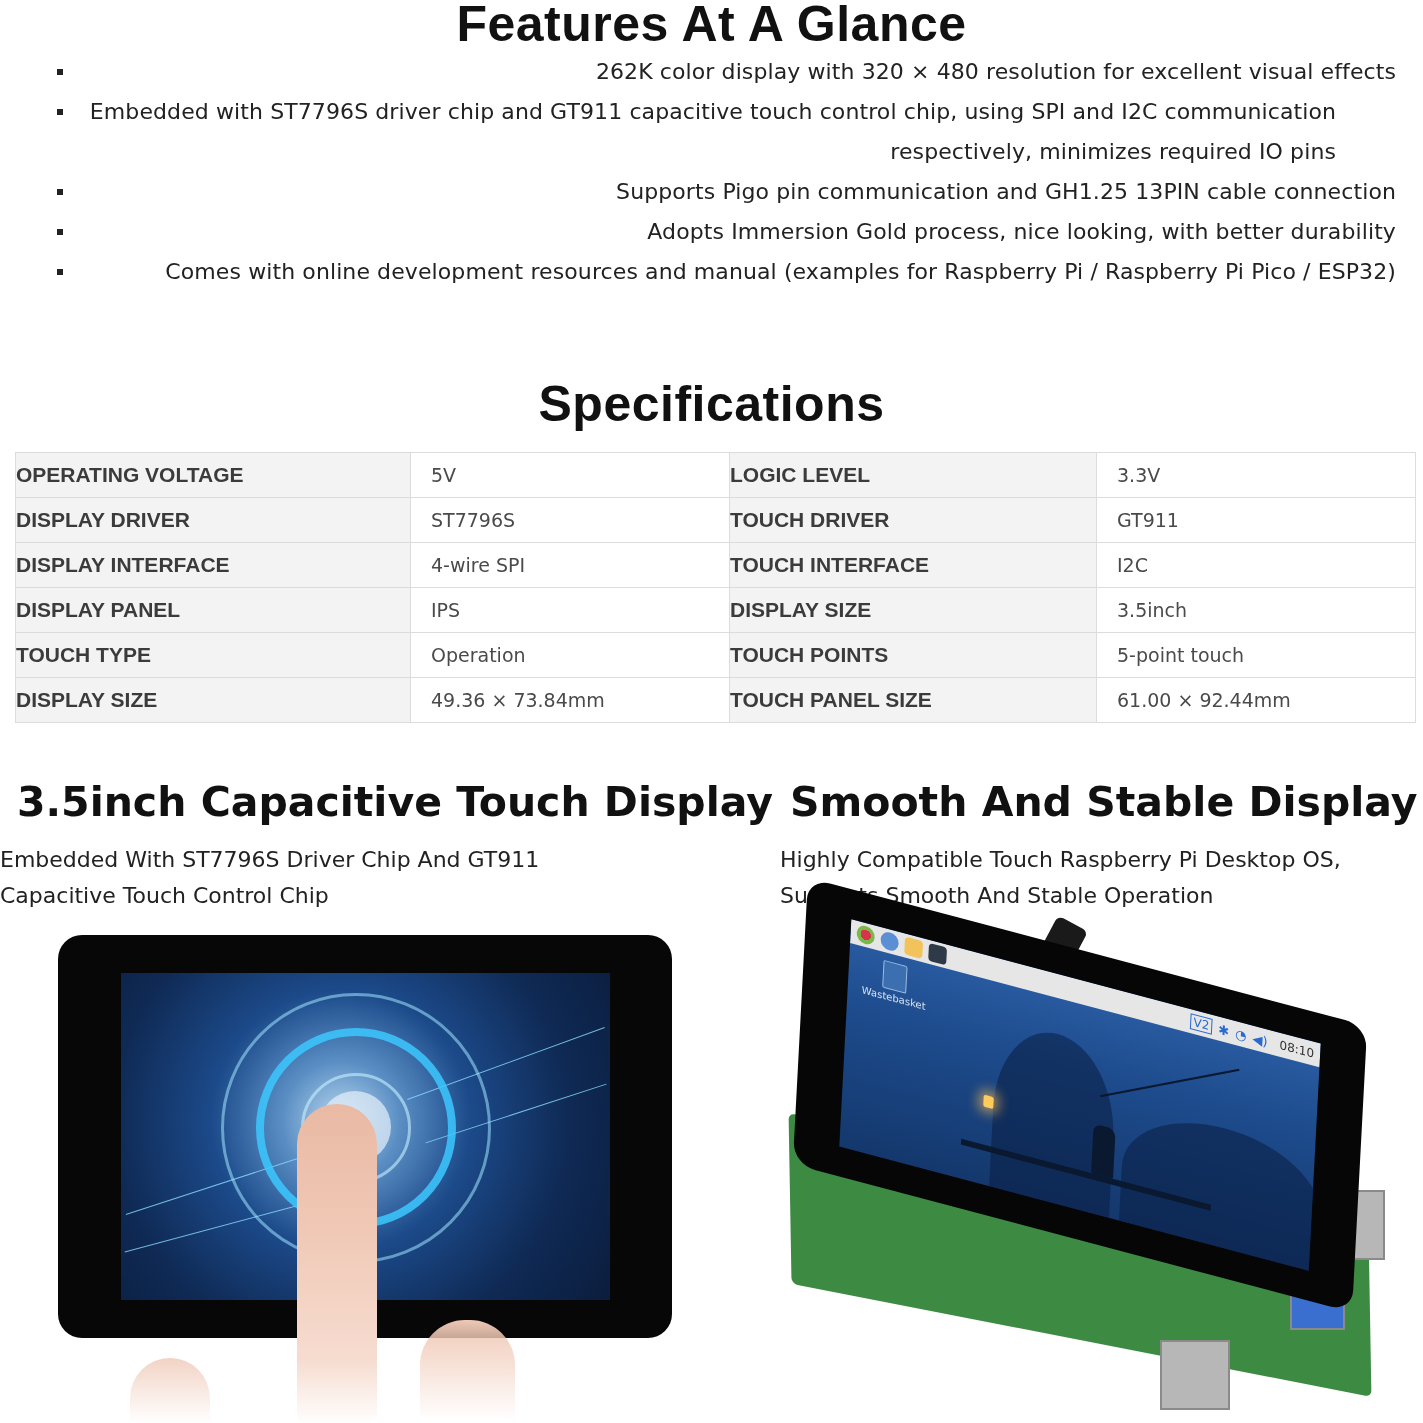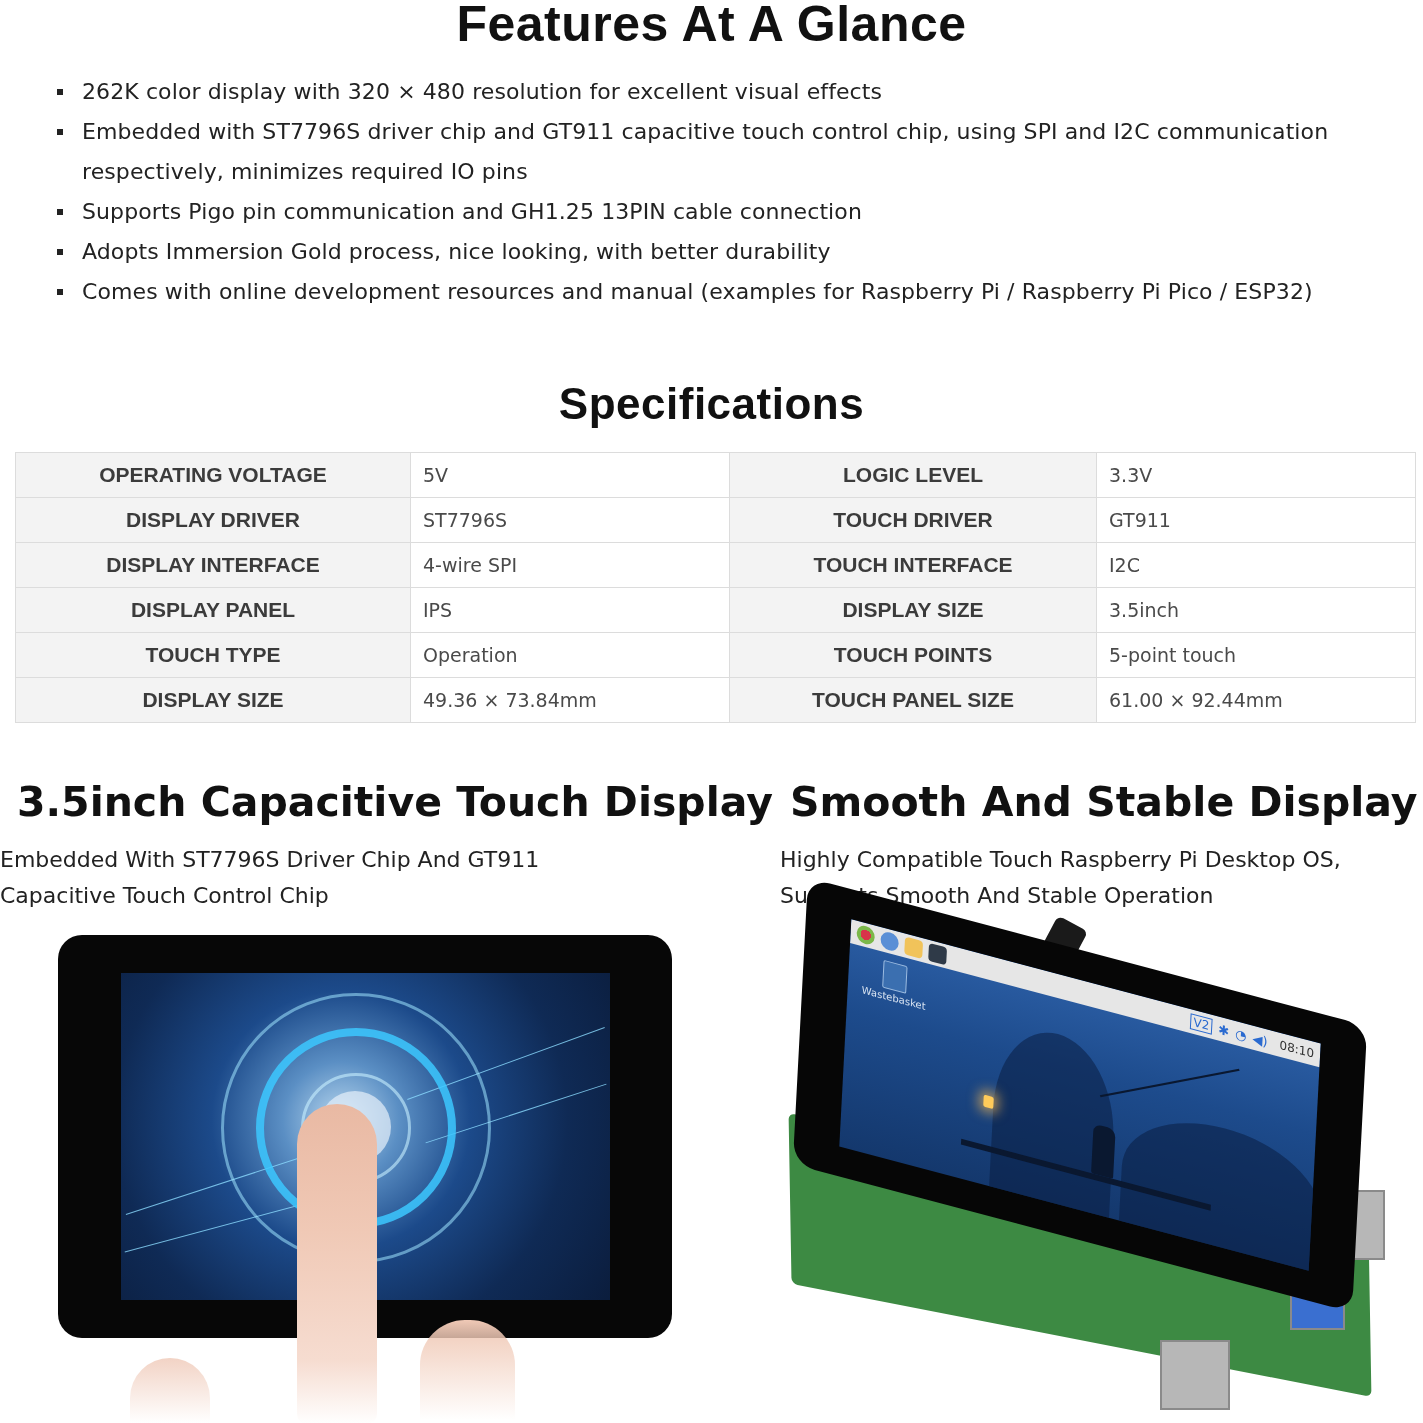--- a/index.html
+++ b/index.html
@@ -5,47 +5,47 @@
     * { box-sizing: border-box; margin: 0; padding: 0; }
     html, body { width: 1423px; height: 1423px; background: #ffffff; overflow: hidden; }
     body { position: relative; font-family: "DejaVu Sans", sans-serif; color: #1a1a1a; }
 
     .h1 {
       position: absolute; left: 0; width: 1423px; text-align: center;
       font-family: "Liberation Sans", sans-serif; font-weight: bold; color: #111;
       letter-spacing: 0.5px;
     }
     #title-features { top: -4px; font-size: 50px; line-height: 56px; }
-    #title-specs { top: 376px; font-size: 44px; line-height: 56px; }
+    #title-specs { top: 376px; font-size: 50px; line-height: 56px; }
 
     .features {
-      position: absolute; left: 56px; top: 72px; width: 1340px; list-style: none;
+      position: absolute; left: 56px; top: 52px; width: 1340px; list-style: none; text-align: right;
     }
     .features li {
       position: relative; padding-left: 26px;
       font-family: "DejaVu Sans", sans-serif; font-size: 22px; line-height: 40px;
       color: #222; letter-spacing: 0.1px;
     }
     .features li .bullet {
       position: absolute; left: 1px; top: 17px; width: 6px; height: 6px; background: #222;
     }
 
     .spec-table {
       position: absolute; left: 15px; top: 452px; width: 1400px;
       border-collapse: collapse; table-layout: fixed;
     }
     .spec-table td {
       height: 45px; border: 1px solid #dcdcdc; font-size: 19px; vertical-align: middle;
     }
     .spec-table td.k {
-      background: #f3f3f3; text-align: center; font-family: "Liberation Sans", sans-serif;
+      background: #f3f3f3; font-family: "Liberation Sans", sans-serif;
       font-weight: bold; color: #3b3b3b; font-size: 21px;
     }
     .spec-table td.v {
-      background: #ffffff; padding-left: 12px; color: #4a4a4a;
+      background: #ffffff; padding-left: 20px; color: #4a4a4a;
       font-family: "DejaVu Sans", sans-serif; font-weight: normal; font-size: 19px;
     }
 
     .sec-title {
       position: absolute; top: 774px; font-family: "DejaVu Sans", sans-serif; font-weight: bold;
       font-size: 41px; line-height: 56px; color: #111; text-align: center; white-space: nowrap;
     }
     #sec-left-title { left: 17px; width: 730px; }
     #sec-right-title { left: 790px; width: 620px; }
     .sec-sub {

